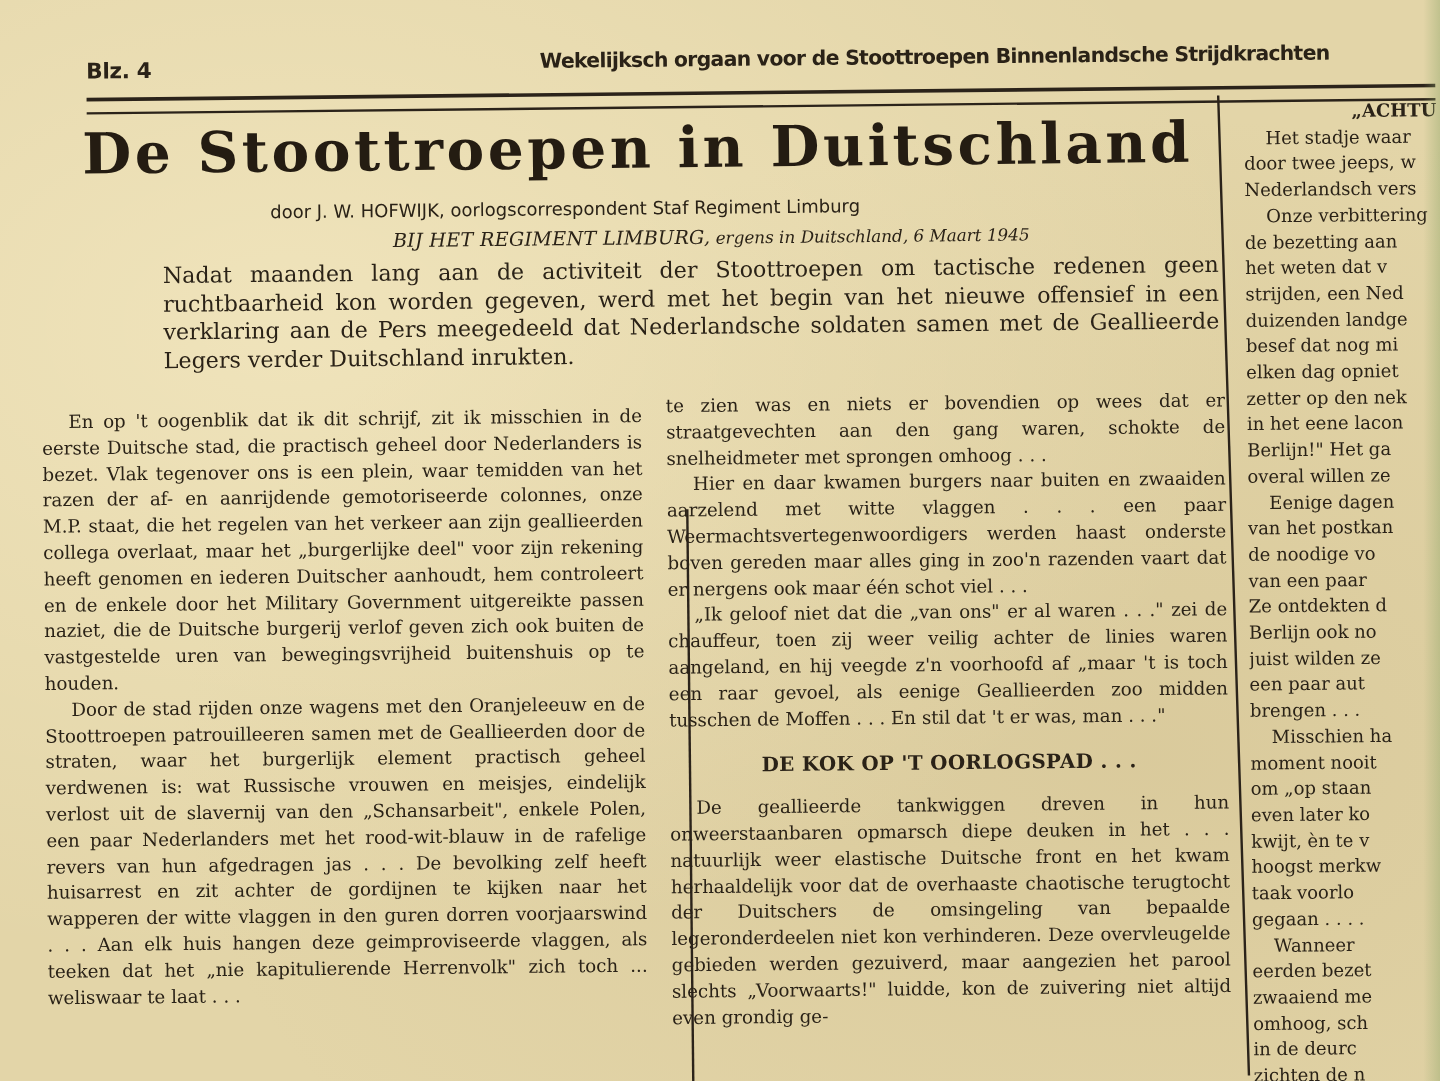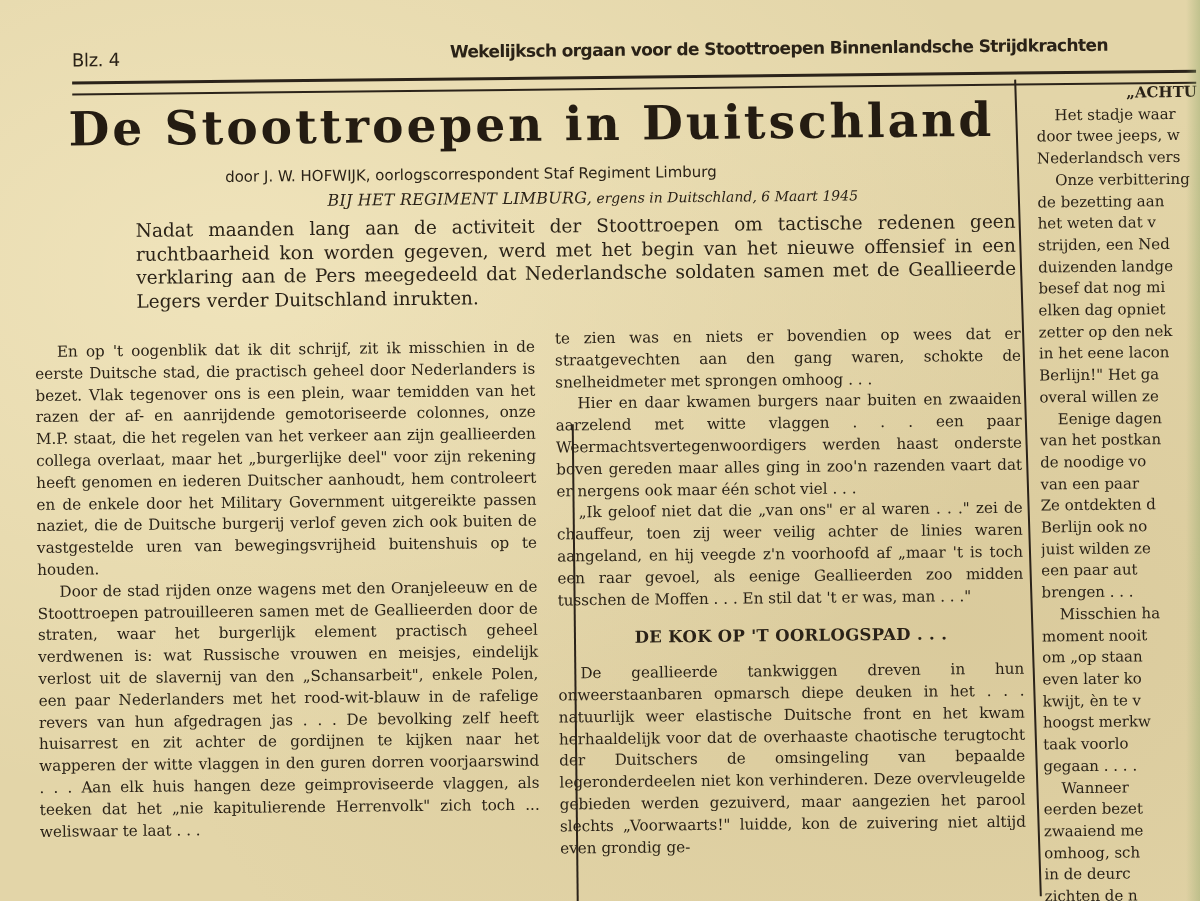--- a/index.html
+++ b/index.html
@@ -7,21 +7,21 @@
     width: 1200px; height: 901px; overflow: hidden; position: relative;
     background: #e3d5a8;
     background-image:
       radial-gradient(ellipse at 20% 30%, rgba(255,245,210,0.45), rgba(0,0,0,0) 60%),
       radial-gradient(ellipse at 80% 70%, rgba(190,170,120,0.25), rgba(0,0,0,0) 60%);
     color: #2a2217;
     font-family: "DejaVu Serif", serif;
   }
   .page { position: absolute; left: 0; top: 0; width: 1200px; height: 901px; transform: rotate(-0.6deg); transform-origin: 600px 450px; }
   .header-bar { position: absolute; left: 76px; top: 38px; width: 1124px; height: 30px; }
-  .page-number { position: absolute; left: 0; top: 6px; font-family: "DejaVu Sans", sans-serif; font-weight: normal; font-size: 18px; letter-spacing: -0.3px; text-align: center; }
+  .page-number { position: absolute; left: 0; top: 6px; font-family: "DejaVu Sans", sans-serif; font-weight: bold; font-size: 18px; letter-spacing: -0.3px; text-align: center; }
   .masthead { position: absolute; left: 378px; top: 2px; font-family: "DejaVu Sans", sans-serif; font-weight: bold; font-size: 17px; letter-spacing: -0.6px; white-space: nowrap; }
   .rule-double { position: absolute; left: 76px; top: 76px; width: 1124px; height: 9px; border-top: 3px solid #2b231a; border-bottom: 2px solid #2b231a; }
   .article { position: absolute; left: 30px; top: 88px; width: 990px; height: 813px; }
   .headline { position: absolute; left: 42px; top: 8px; font-family: "DejaVu Serif", serif; font-weight: bold; font-size: 47px; letter-spacing: 3px; white-space: nowrap; color: #241c12; }
   .byline { position: absolute; left: 198px; top: 76px; font-family: "DejaVu Sans", sans-serif; font-size: 15px; white-space: nowrap; }
   .dateline { position: absolute; left: 300px; top: 100px; font-family: "DejaVu Serif", serif; font-style: italic; font-size: 16px; white-space: nowrap; }
   .dateline .caps { letter-spacing: 0.2px; }
   .dateline .small { font-size: 14px; }
   .lede { position: absolute; left: 108px; top: 126px; width: 880px; font-family: "DejaVu Serif", serif; font-size: 18.5px; line-height: 23.5px; text-align: justify; }
   .lede p { margin: 0; }

